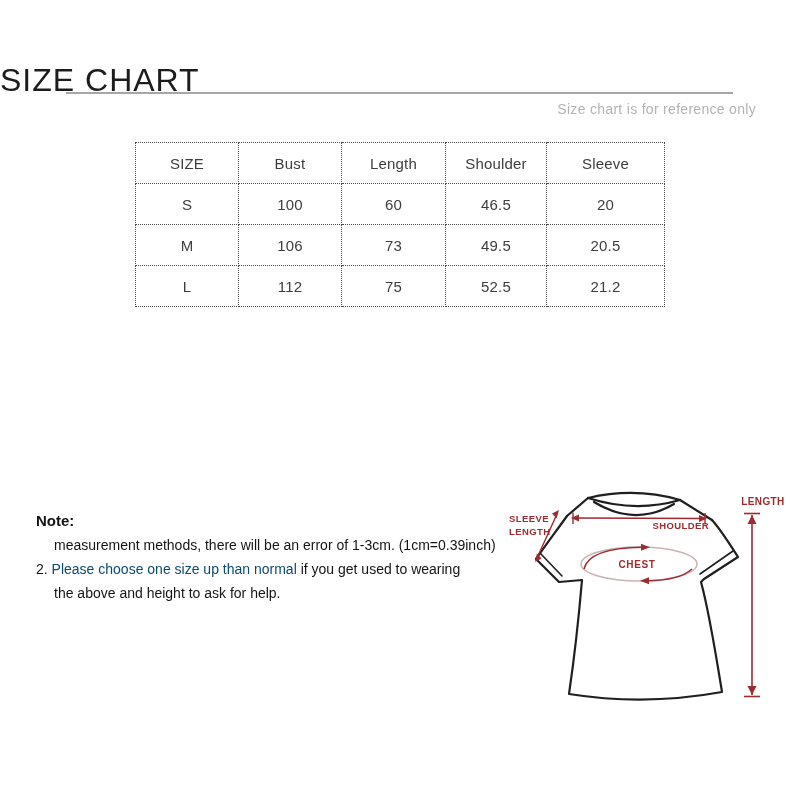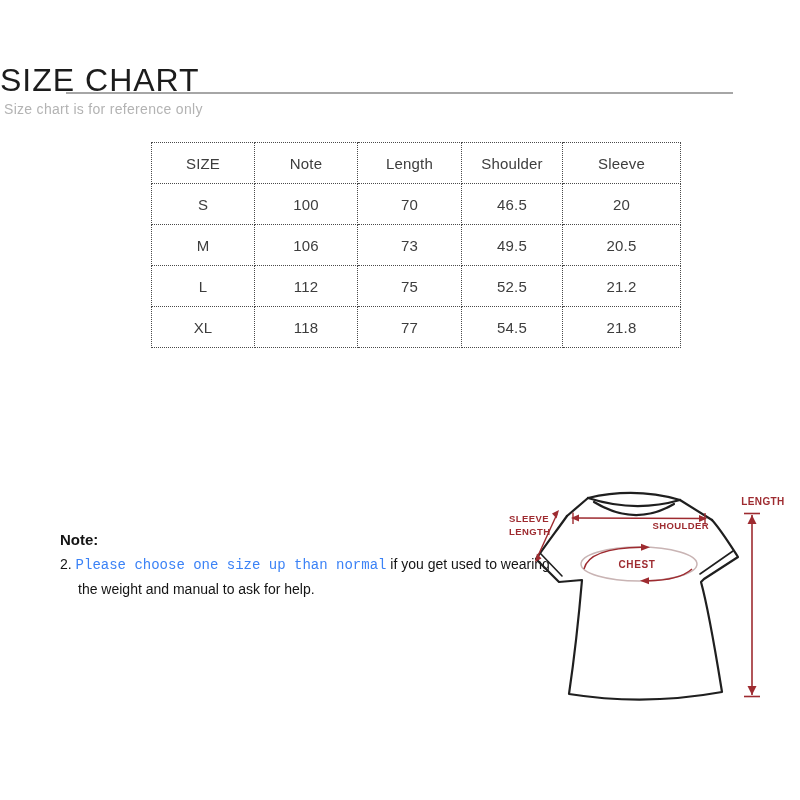--- a/index.html
+++ b/index.html
@@ -6,38 +6,38 @@
   .stage{
     position:relative;width:800px;height:800px;background:#ffffff;overflow:hidden;
     font-family:"Liberation Sans",sans-serif;color:#1b1b1b;
   }
   .title{
     position:absolute;top:64px;left:0;width:800px;text-align:left;
     font-size:32px;line-height:1;letter-spacing:1px;color:#1c1c1c;font-weight:400;
   }
   .divider{position:absolute;top:92px;left:66px;width:667px;height:2px;background:#a6a6a6;}
   .subtitle{
-    position:absolute;top:101px;left:4px;width:740px;text-align:left;
+    position:absolute;top:101px;left:16px;width:740px;text-align:right;
     font-size:14px;color:#b3b3b3;letter-spacing:.3px;
   }
   table.size-table{
-    position:absolute;left:151px;top:142px;border-collapse:collapse;table-layout:fixed;
+    position:absolute;left:135px;top:142px;border-collapse:collapse;table-layout:fixed;
   }
   .size-table td,.size-table th{
     border:1px dotted #4a4a4a;height:40px;padding:0;text-align:center;vertical-align:middle;
     font-size:15px;font-weight:400;color:#3d3d3d;letter-spacing:.2px;
   }
   .notes{
-    position:absolute;left:60px;top:509px;width:520px;
-    font-size:14px;line-height:24px;color:#141414;margin-top:19px;
+    position:absolute;left:36px;top:509px;width:520px;
+    font-size:14px;line-height:24px;color:#141414;
   }
   .notes .n-title{font-weight:bold;font-size:15px;}
   .note-line{white-space:nowrap;}
   .note-line.indent{padding-left:18px;}
-  .red-text{color:#3b82f6;font-family:Liberation Mono, monospace;}
+  .red-text{color:#0c4a6e;}
   .diagram{position:absolute;left:495px;top:480px;}
   .dim-label{font-family:"Liberation Sans",sans-serif;font-weight:bold;fill:#9e2b30;}
 </style>
 </head>
 <body>
 
 <div class="stage">
 
   <div class="title">SIZE CHART</div>
   <div class="divider"></div>
@@ -47,60 +47,54 @@
     <colgroup>
       <col style="width:103px">
         <col style="width:103px">
         <col style="width:104px">
         <col style="width:101px">
         <col style="width:118px">
     </colgroup>
     <tbody>
         <tr>
       <th>SIZE</th>
-      <th>Note</th>
+      <th>Bust</th>
       <th>Length</th>
       <th>Shoulder</th>
       <th>Sleeve</th>
     </tr>
     <tr>
       <td>S</td>
       <td>100</td>
-      <td>70</td>
+      <td>60</td>
       <td>46.5</td>
       <td>20</td>
     </tr>
     <tr>
       <td>M</td>
       <td>106</td>
       <td>73</td>
       <td>49.5</td>
       <td>20.5</td>
     </tr>
     <tr>
       <td>L</td>
       <td>112</td>
       <td>75</td>
       <td>52.5</td>
       <td>21.2</td>
     </tr>
-    <tr>
-      <td>XL</td>
-      <td>118</td>
-      <td>77</td>
-      <td>54.5</td>
-      <td>21.8</td>
-    </tr>
   </tbody>
     </table>
 
   <div class="notes">
     <div class="n-title">Note:</div>
+    <div class="note-line indent">measurement methods, there will be an error of 1-3cm. (1cm=0.39inch)</div>
     <div class="note-line"><span>2. </span><span class="red-text">Please choose one size up than normal</span><span> if you get used to wearing</span></div>
-    <div class="note-line indent">the weight and manual to ask for help.</div>
+    <div class="note-line indent">the above and height to ask for help.</div>
   </div>
 
   <svg class="diagram" width="300" height="235" viewBox="0 0 300 235">
 
     <g fill="none" stroke="#1f1f1f" stroke-width="2.2" stroke-linejoin="round" stroke-linecap="round">
 
       <path d="M 72,36 C 62,50 50,66 41,79 L 64,102 L 87,100 C 84,135 79,180 74,214 Q 150,226 227,212 C 221,175 214,131 206,102 L 209,99 L 243,77 C 234,63 226,50 217,40"></path>
 
       <path d="M 72,36 L 93,18"></path>
       <path d="M 185,20 L 217,40"></path>

